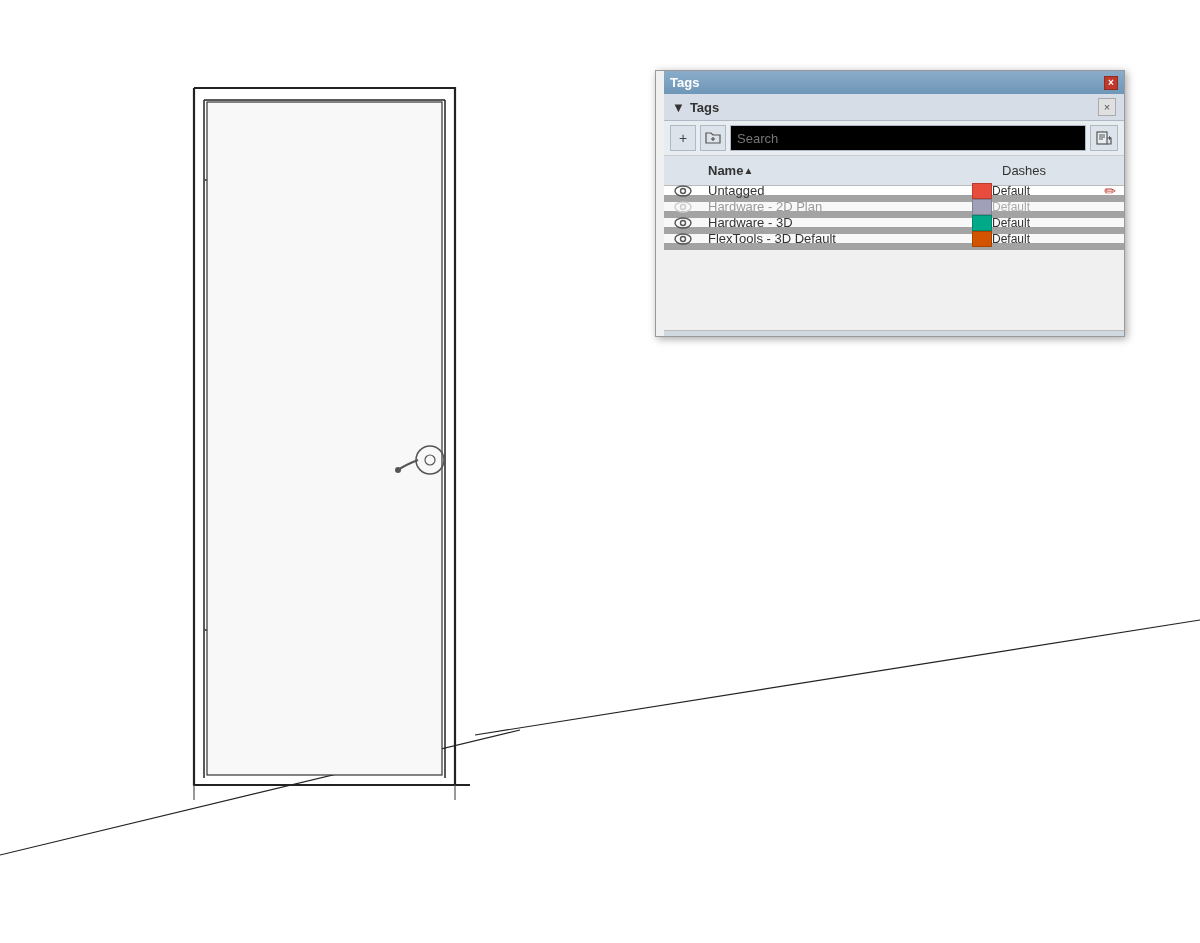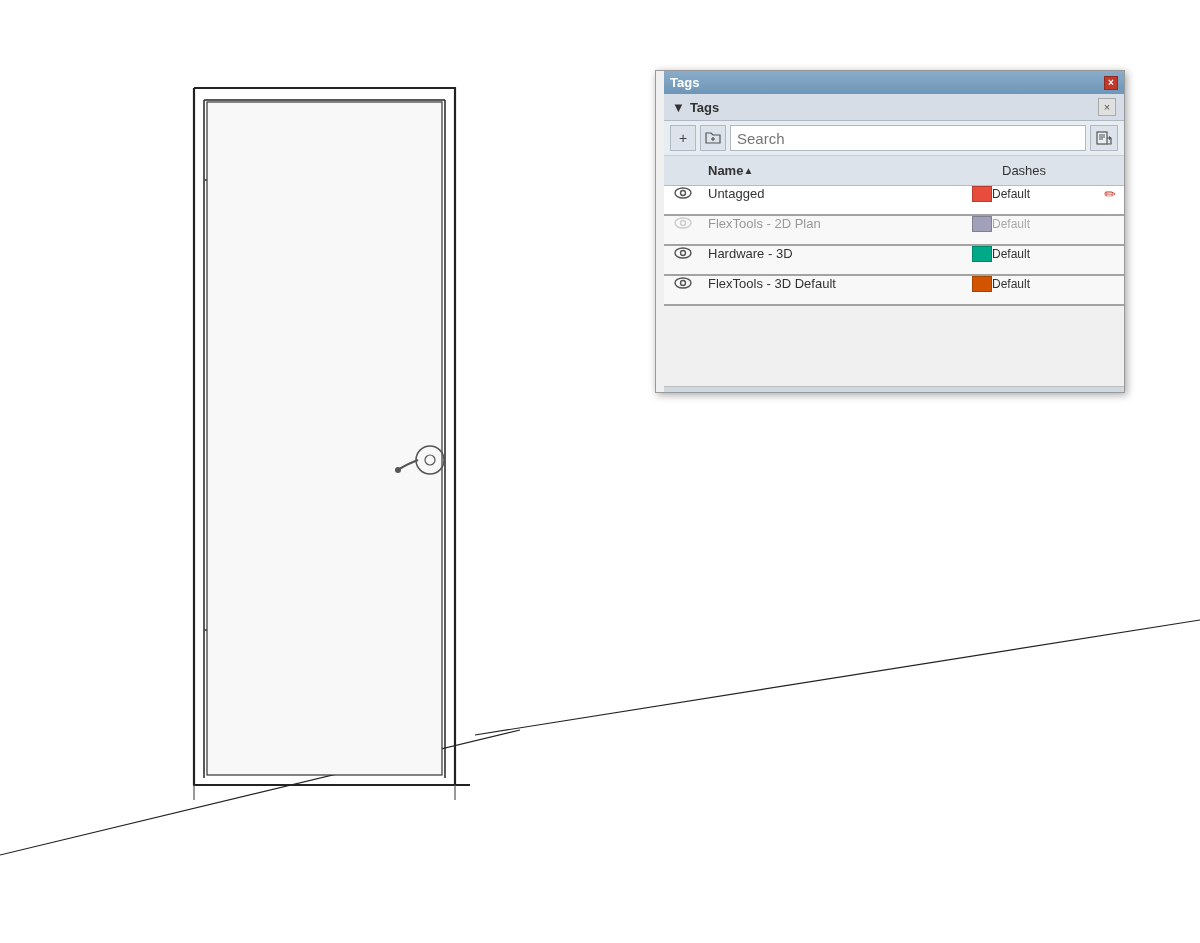--- a/index.html
+++ b/index.html
@@ -118,23 +118,23 @@
       cursor: pointer;
       color: #444;
       font-size: 14px;
       flex-shrink: 0;
     }
 
     .search-input {
       flex: 1;
       height: 26px;
       border: 1px solid #b0b8c4;
-      background: #ffffff;
+      background: #000000;
       padding: 0 6px;
-      font-size: 15px;
+      font-size: 13px;
       color: #888;
       outline: none;
     }
 
     .toolbar-export-btn {
       width: 28px;
       height: 26px;
       background: #dce3ea;
       border: 1px solid #b0b8c4;
       display: flex;
@@ -175,23 +175,23 @@
       flex-shrink: 0;
       text-align: left;
       padding-left: 8px;
       font-weight: 400;
       color: #333;
     }
 
     
     .tag-row {
       display: flex;
-      align-items: flex-start;
-      height: 30px;
-      border-bottom: 2px solid #a3a3a3;
+      align-items: center;
+      height: 16px;
+      border-bottom: 7px solid #a3a3a3;
       background: #f8f8f8;
     }
 
     .tag-row.active {
       background: #fff;
     }
 
     .row-visibility {
       width: 38px;
       flex-shrink: 0;
@@ -371,21 +371,21 @@
           <span class="edit-pencil">✏</span>
         </div>
       </div>
       <div class="tag-row">
         <div class="row-visibility">
           <svg width="18" height="14" viewBox="0 0 18 14" fill="none" xmlns="http://www.w3.org/2000/svg">
       <ellipse cx="9" cy="7" rx="8" ry="5" stroke="#ccc" stroke-width="1.4" fill="none"></ellipse>
       <circle cx="9" cy="7" r="2.5" stroke="#ccc" stroke-width="1.4" fill="none"></circle>
     </svg>
         </div>
-        <div class="row-name dimmed">FlexTools - 2D Plan</div>
+        <div class="row-name dimmed">Hardware - 2D Plan</div>
         <div class="row-color-dashes">
           <div class="color-swatch" style="background: rgb(160, 160, 184);"></div>
           <span class="dashes-label dimmed">Default</span>
         </div>
         <div class="row-edit"></div>
       </div>
       <div class="tag-row">
         <div class="row-visibility">
           <svg width="18" height="14" viewBox="0 0 18 14" fill="none" xmlns="http://www.w3.org/2000/svg">
       <ellipse cx="9" cy="7" rx="8" ry="5" stroke="#555" stroke-width="1.4" fill="none"></ellipse>

